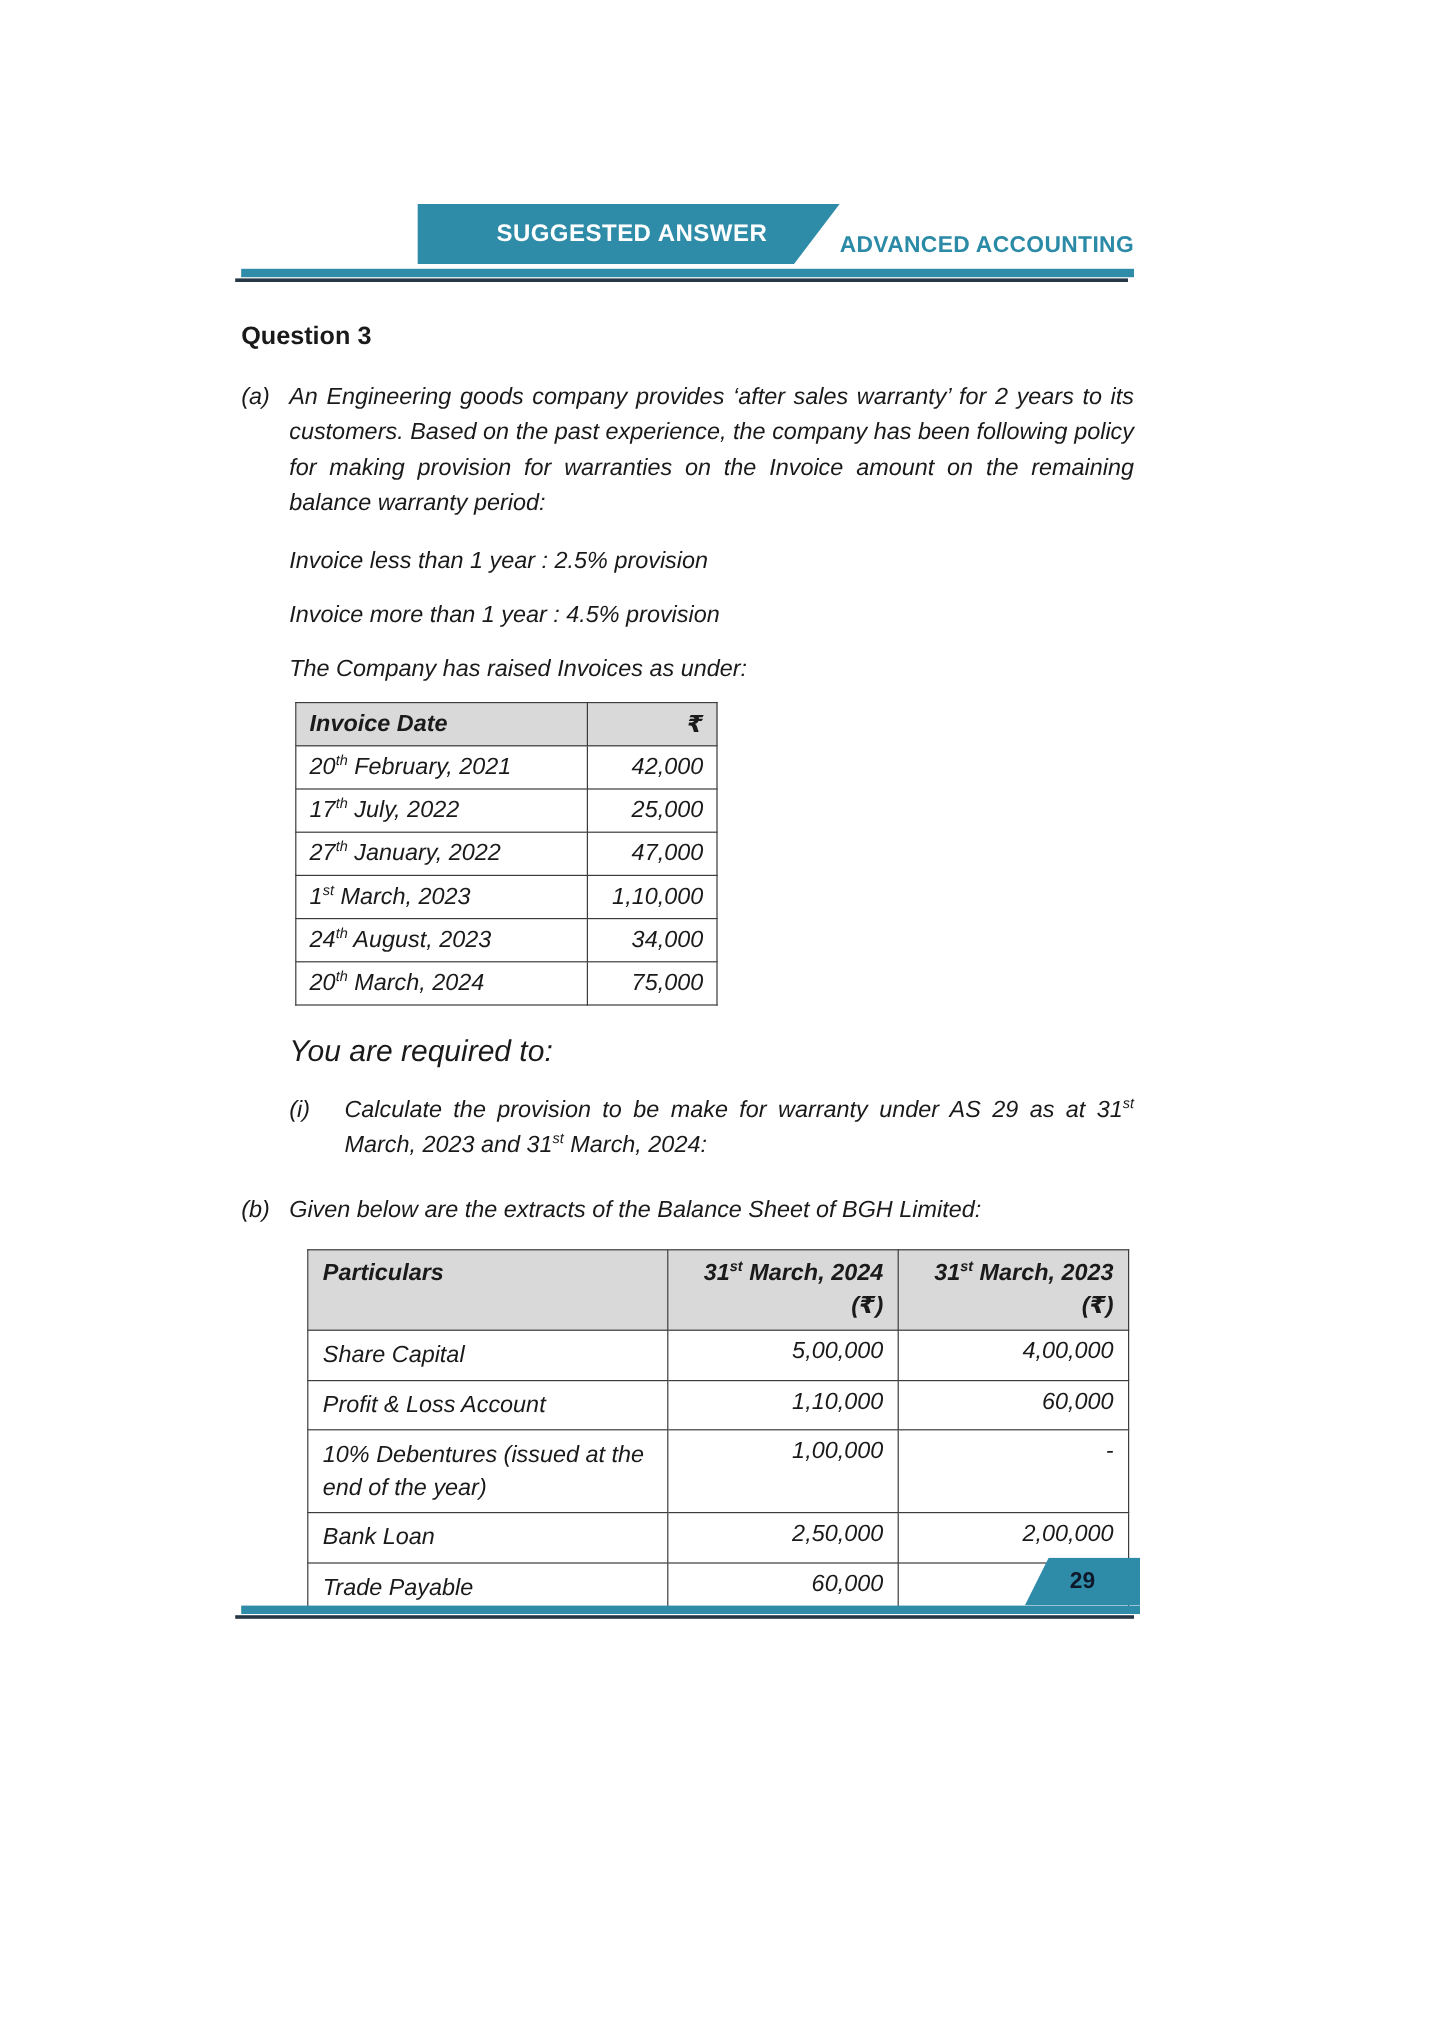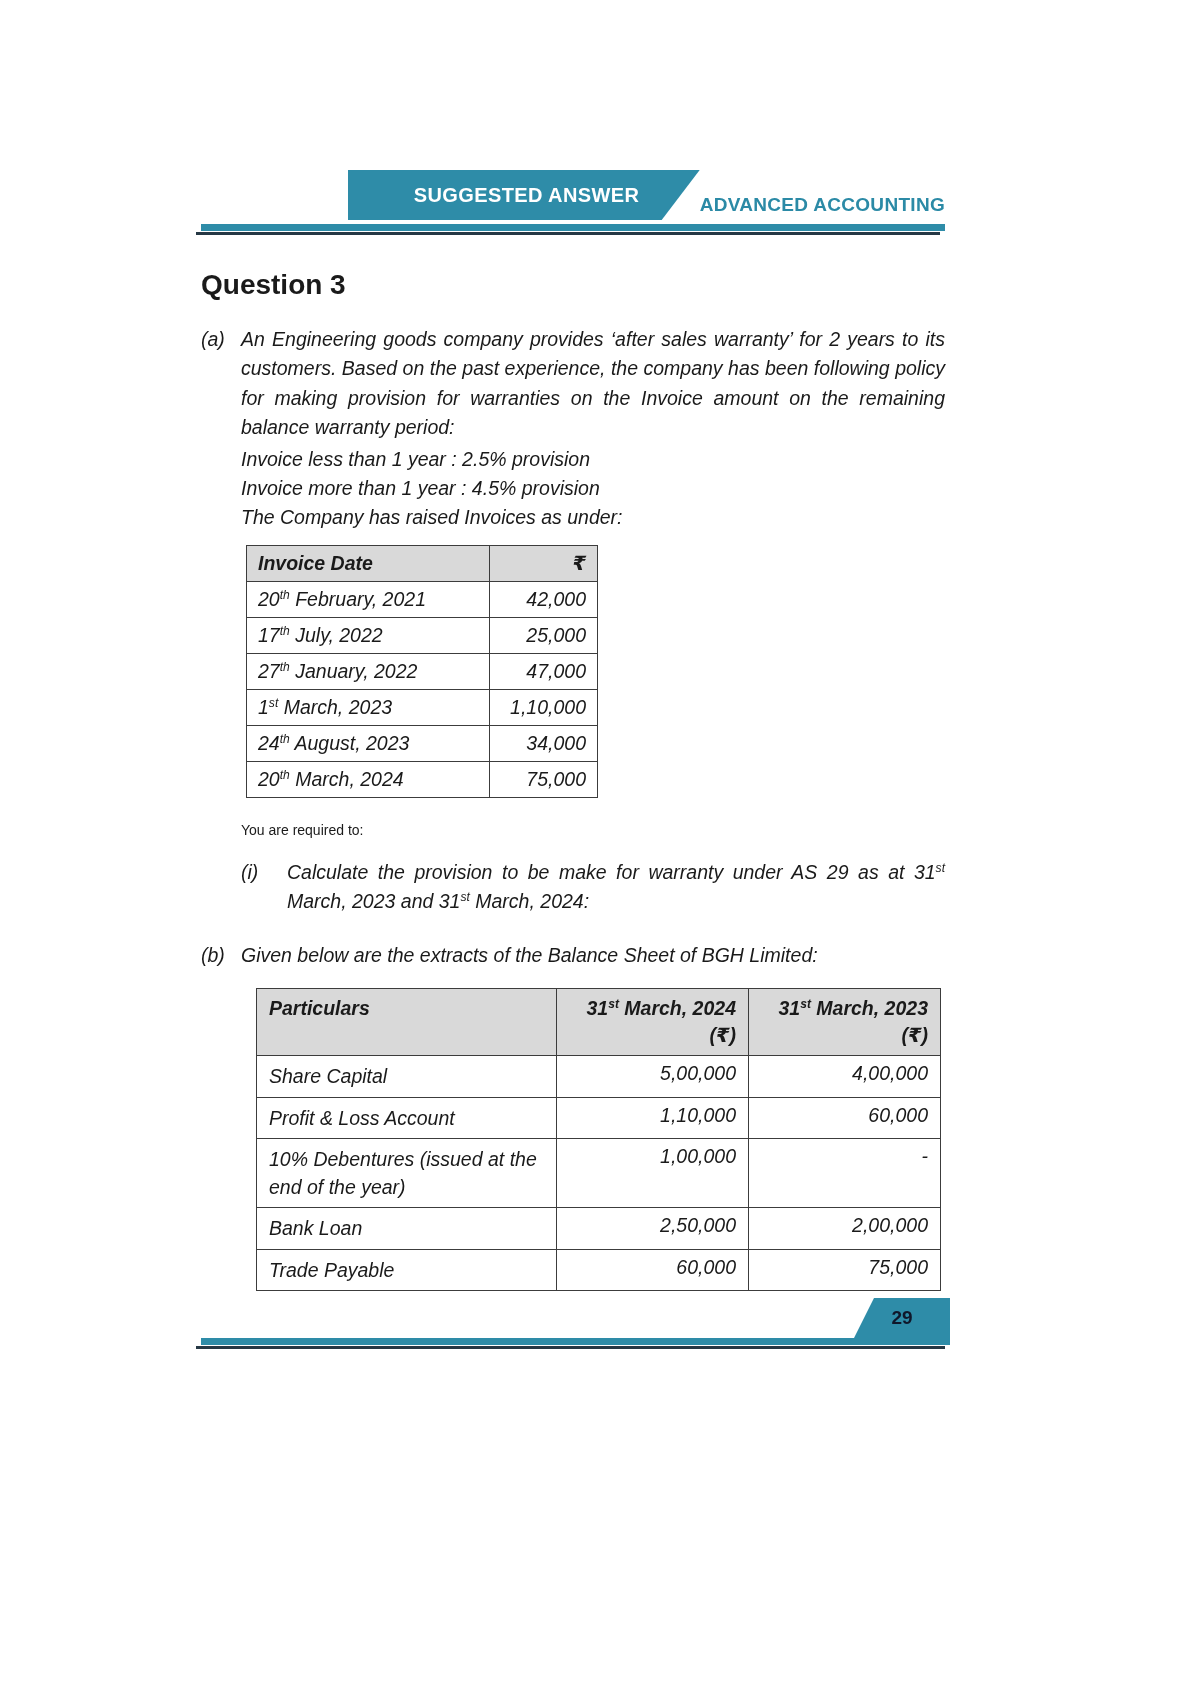--- a/index.html
+++ b/index.html
@@ -59,35 +59,35 @@
     left: -5px;
     bottom: -4px;
     width: 100%;
     height: 3px;
     background: #263845;
   }
 
   
   .q-title {
     font-weight: bold;
-    font-size: 28px;
+    font-size: 21px;
     margin-top: 38px;
   }
   .para-row {
     display: flex;
     margin-top: 24px;
     font-style: italic;
     font-size: 19.5px;
     line-height: 1.5;
   }
   .para-label { width: 40px; flex: 0 0 40px; }
   .para-body { flex: 1; text-align: justify; }
 
   .simple-line {
-    margin: 6px 0 0 40px;
+    margin: 22px 0 0 40px;
     font-style: italic;
     font-size: 19.5px;
   }
 
   sup { font-size: 0.62em; vertical-align: super; line-height: 0; }
 
   
   .invoice-table {
     border-collapse: collapse;
     margin: 16px 0 0 45px;
@@ -97,21 +97,21 @@
   .invoice-table th, .invoice-table td {
     border: 1.6px solid #3c3c3c;
     padding: 5px 11px;
     height: 36px;
   }
   .invoice-table th { background: #d9d9d9; font-weight: bold; }
   .col-date { width: 243px; text-align: left; }
   .col-amt  { width: 108px; text-align: right; }
 
   
-  .req-lead { margin: 24px 0 0 40px; font-size: 14px; }
+  .req-lead { margin: 24px 0 0 40px; font-style: italic; font-size: 25px; }
   .req-item {
     display: flex;
     margin: 20px 0 0 40px;
     font-style: italic;
     font-size: 19.5px;
     line-height: 1.5;
   }
   .req-label { width: 46px; flex: 0 0 46px; }
   .req-body { flex: 1; text-align: justify; }
   .marks { float: right; font-weight: bold; }

